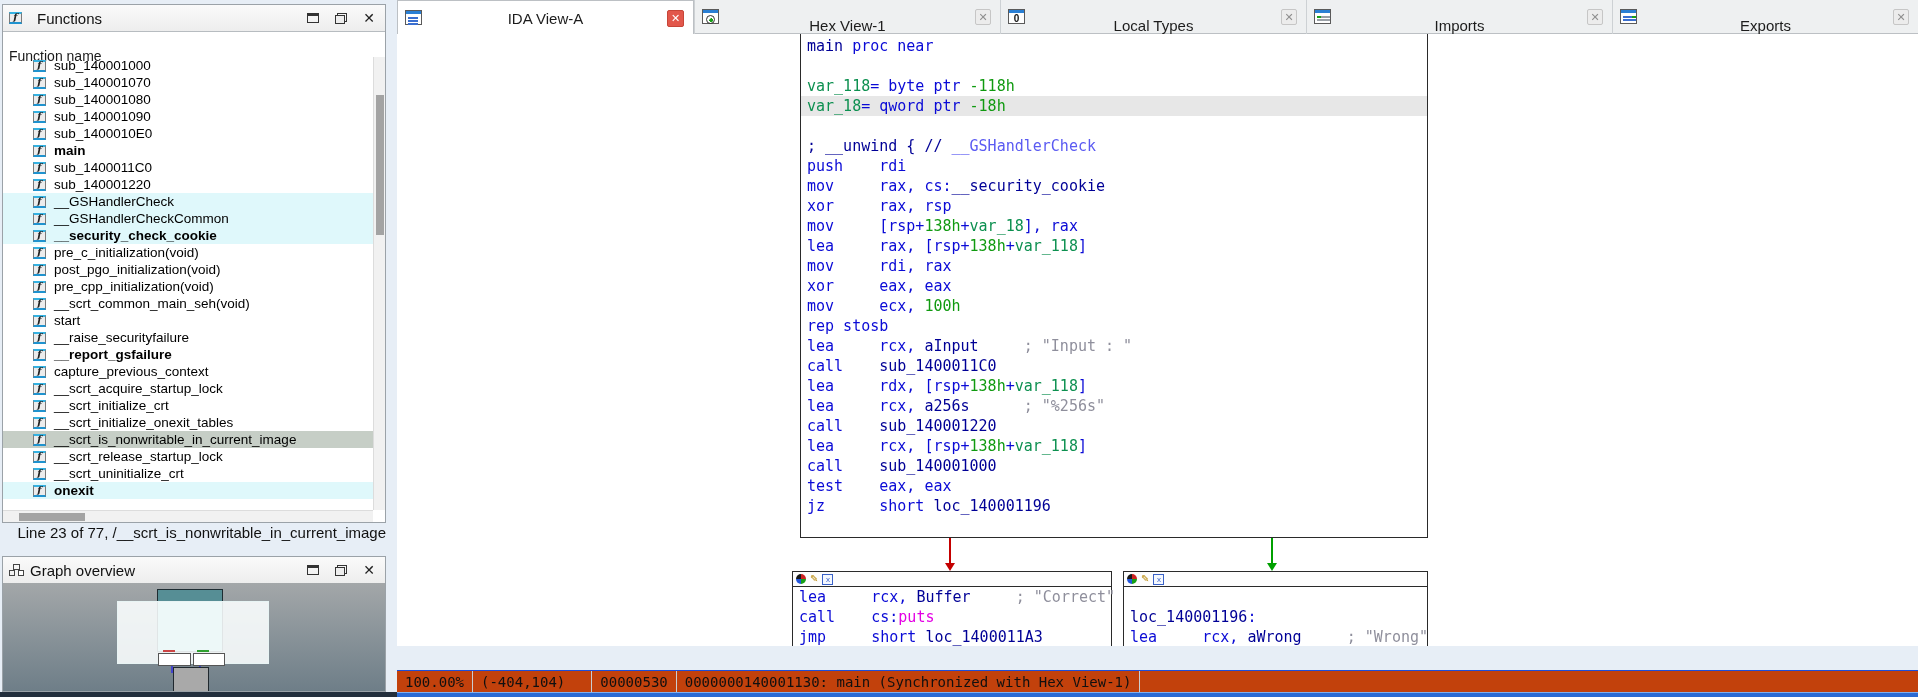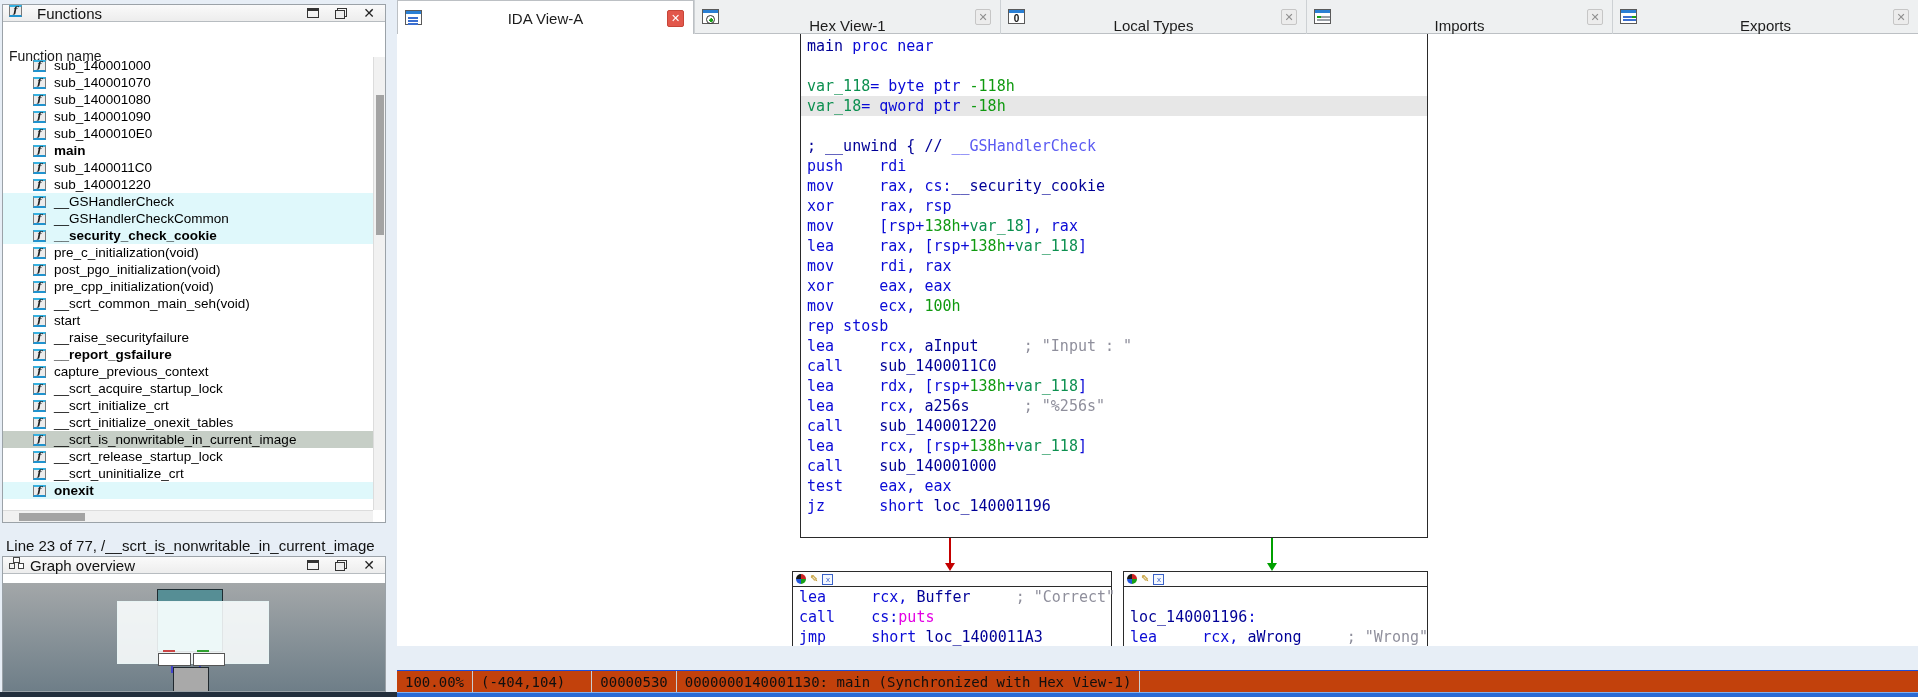--- a/index.html
+++ b/index.html
@@ -1,22 +1,22 @@
 <!DOCTYPE html>
 <html><head>
 <meta charset="utf-8">
 <style>
   * { margin:0; padding:0; box-sizing:border-box; }
   html,body { width:1918px; height:697px; overflow:hidden; }
   body { background:#e7eef6; font-family:"Liberation Sans", sans-serif; position:relative; }
 
   
   .win { position:absolute; border:1px solid #9ba2a8; background:#fff; }
-  .titlebar { height:17px; background:linear-gradient(#fafafa,#ededed); border-bottom:1px solid #b7bcc0;
-              display:flex; padding:0 6px; gap:7px; }
+  .titlebar { height:27px; background:linear-gradient(#fafafa,#ededed); border-bottom:1px solid #b7bcc0;
+              display:flex; align-items:center; padding:0 6px; gap:7px; }
   .titlebar .t-label { font-size:15px; color:#111; flex:1; }
   .wc { display:flex; align-items:center; gap:16px; padding-right:4px; }
   .wc-max { width:12px; height:10px; border:1px solid #333; border-top:3px solid #333; }
   .wc-float { width:12px; height:11px; position:relative; }
   .wc-float::before { content:""; position:absolute; right:0; top:0; width:8px; height:7px; border:1px solid #333; }
   .wc-float::after  { content:""; position:absolute; left:0; bottom:0; width:8px; height:7px; border:1px solid #333; background:#ededed; }
   .wc-close { font-size:14px; color:#222; line-height:10px; }
 
   
   #functions-win { left:2px; top:4px; width:384px; height:519px; }
@@ -29,21 +29,21 @@
   .fn-row.bold .fn-label { font-weight:700; }
   .fn-icon { width:13px; height:12px; margin-right:8px; background:#ececec; border:1px solid #7a7a7a;
              border-top:2px solid #35b2e2; border-bottom:2px solid #1f93cf; position:relative; flex:0 0 13px; }
   .fn-icon::before { content:"f"; position:absolute; left:0; right:0; top:-3px; text-align:center;
                      font-family:"DejaVu Serif",serif; font-style:italic; font-weight:700; font-size:10px; color:#222; }
   .vscroll { position:absolute; right:0; top:24px; bottom:12px; width:12px; background:#f1f1f1; border-left:1px solid #dcdcdc; }
   .vscroll .thumb { position:absolute; left:2px; width:8px; top:38px; height:140px; background:#a3a3a3; }
   .hscroll { position:absolute; left:0; right:12px; bottom:0; height:12px; background:#f1f1f1; border-top:1px solid #dcdcdc; }
   .hscroll .thumb { position:absolute; top:2px; height:8px; left:16px; width:66px; background:#a3a3a3; }
 
-  #fn-statusline { position:absolute; left:6px; top:537px; width:380px; font-size:15px; color:#111; white-space:nowrap; }
+  #fn-statusline { position:absolute; left:6px; top:524px; width:380px; font-size:15px; color:#111; white-space:nowrap;text-align:right; }
 
   
   #overview-win { left:2px; top:556px; width:384px; height:136px; }
   #ov-content { position:absolute; left:0; top:26px; right:0; bottom:0; background:linear-gradient(#a3a7a9,#6e7e88); overflow:hidden; }
   #ov-viewport { position:absolute; left:114px; top:18px; width:152px; height:63px; background:rgba(252,255,255,.88); border:1px solid #e8f4f4; }
   #ov-node-main { position:absolute; left:154px; top:6px; width:66px; height:63px; background:#83c1c5; border:1px solid #1e2c32; }
   #ov-node-main::before { content:""; position:absolute; left:0; right:0; top:0; height:12px; background:rgba(30,80,90,.45); }
   .ov-mini { position:absolute; background:#fff; border:1px solid #555; }
   .ov-edge { position:absolute; }
   #ov-node-gray { position:absolute; left:170px; top:84px; width:36px; height:27px; background:#a9a9a9; border:1px solid #20282e; }

